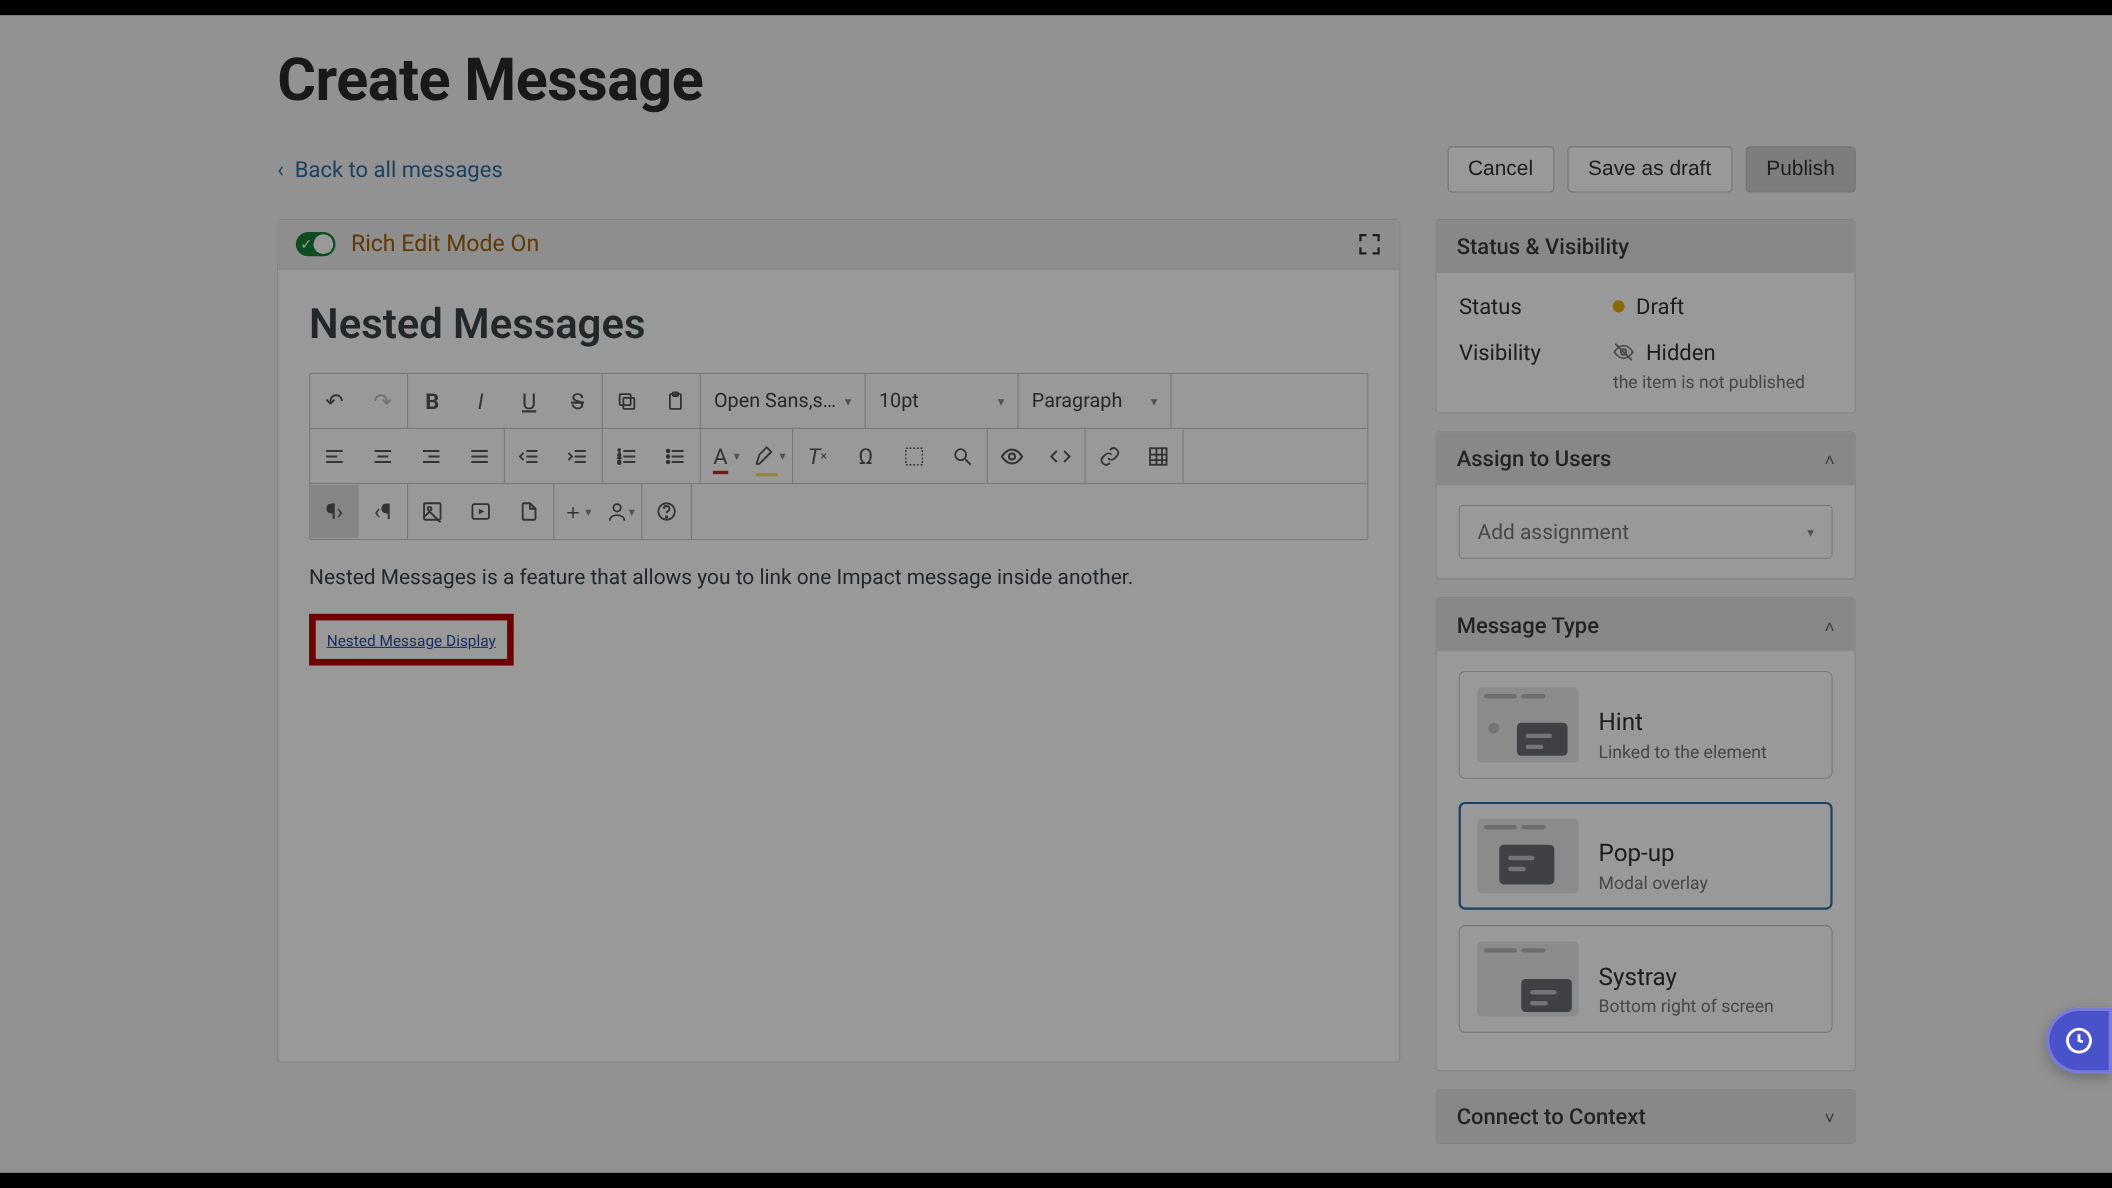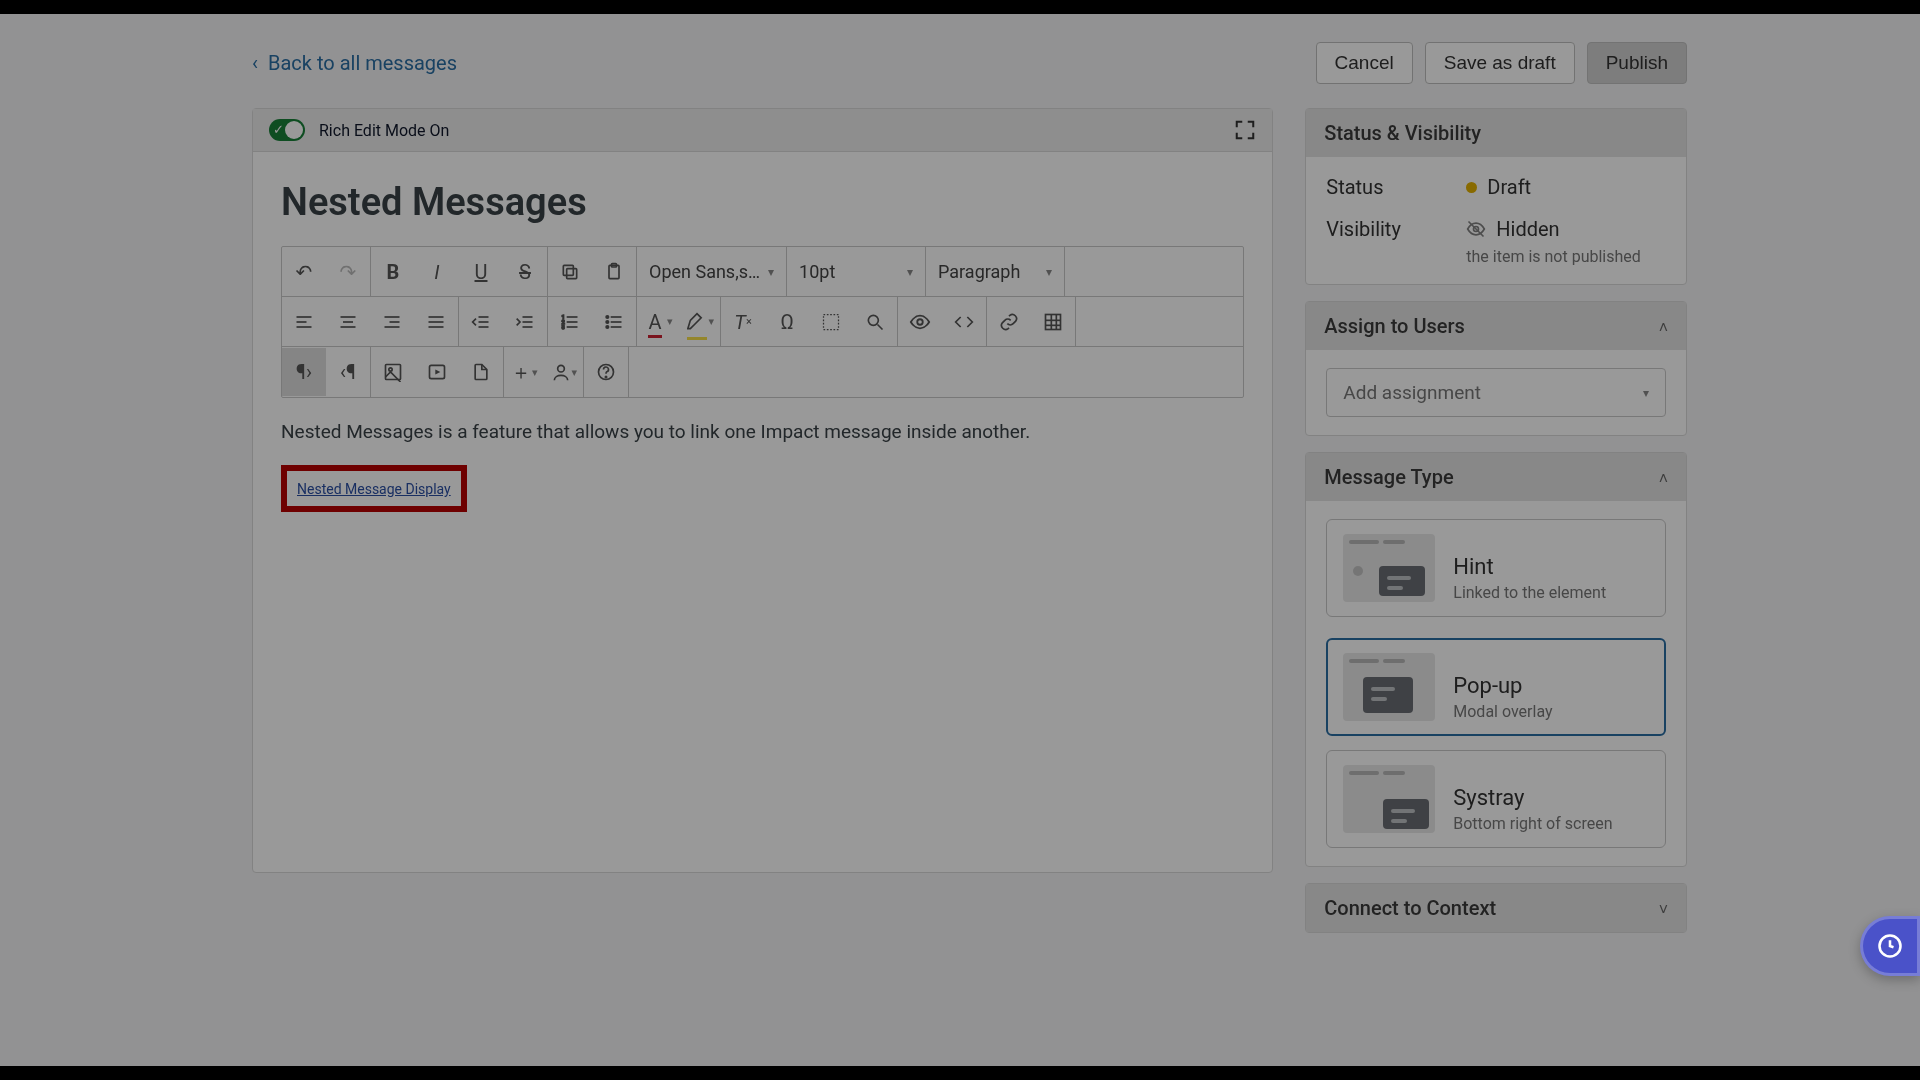--- a/index.html
+++ b/index.html
@@ -101,21 +101,21 @@
     position: relative;
     display: inline-block;
   }
   .toggle::after {
     content: ""; position: absolute; right: 2px; top: 2px;
     width: 18px; height: 18px; border-radius: 50%; background: #fff;
   }
   .toggle .chk {
     position: absolute; left: 4px; top: 3px; color: #fff; font-size: 13px;
   }
-  .rich-label { font-size: 16px; color: #0f172a; }
+  .rich-label { font-size: 21px; color: #a16207; }
   .expand-icon {
     margin-left: auto;
     width: 22px; height: 22px;
     cursor: pointer;
   }
 
   .editor-body { padding: 28px 28px 40px 28px; }
   .article-title {
     font-size: 38px;
     color: #3a4247;
@@ -235,21 +235,21 @@
   .mtype-card {
     border: 1px solid #c9c9c9;
     border-radius: 6px;
     padding: 14px 16px;
     display: flex;
     align-items: flex-end;
     gap: 18px;
     margin-bottom: 14px;
     cursor: pointer;
   }
-  .mtype-card:last-child { margin-bottom: 0; }
+  .mtype-card:last-child { margin-bottom: 16px; }
   .mtype-card.selected {
     border: 2px solid #2b6ea4;
     padding: 13px 15px;
     margin-top: 21px;
   }
   .mtype-thumb {
     width: 92px; height: 68px;
     background: #e8e8e8;
     border-radius: 4px;
     position: relative;
@@ -308,20 +308,21 @@
 </style>
 </head>
 <body>
 
 <div class="letterbox-top"></div>
 <div class="letterbox-bottom"></div>
 
 <div class="page">
   <div class="container">
 
+    <h1 class="page-title">Create Message</h1>
 
     <div class="header-row">
       <div class="back-link">
         <span class="chev">‹</span>
         <span>Back to all messages</span>
       </div>
       <div class="header-actions">
         <button class="btn">Cancel</button>
         <button class="btn">Save as draft</button>
         <button class="btn primary">Publish</button>

